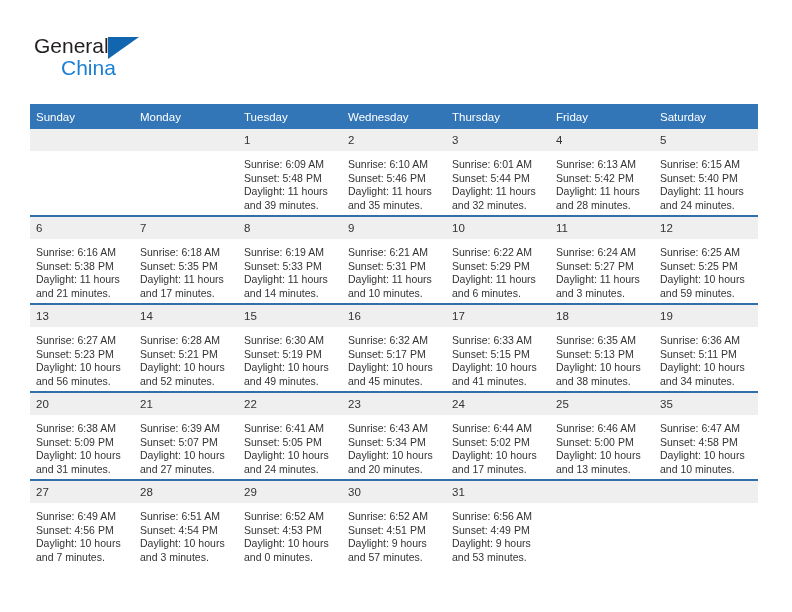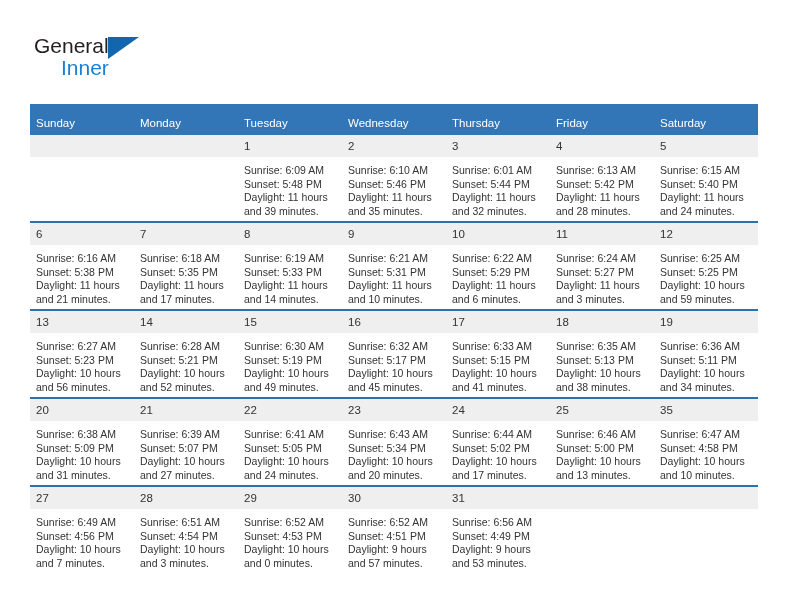--- a/index.html
+++ b/index.html
@@ -90,21 +90,21 @@
     width: 728px;
     border-collapse: collapse;
     table-layout: fixed;
   }
   .calendar th {
     background: #3376b8;
     color: #ffffff;
     font-weight: normal;
     font-size: 11.5px;
     text-align: left;
-    padding: 13px 0 5px 6px;
+    padding: 7px 0 5px 6px;
     height: 11px;
     line-height: 13px;
   }
   .calendar td {
     vertical-align: top;
     padding: 0;
     width: 104px;
   }
   .week-row > td {
     border-bottom: 2px solid #2f6fad;
@@ -145,21 +145,21 @@
 </head>
 <body>
 
 <div id="page">
 
   <div class="top-bar">
 
     <div class="brand">
       <span class="brand-general">General</span>
       <span class="brand-triangle"></span>
-      <span class="brand-blue">Inner</span>
+      <span class="brand-blue">China</span>
     </div>
 
 
   </div>
 
   <table class="calendar">
     <thead>
       <tr>
         <th>Sunday</th>
         <th>Monday</th>

